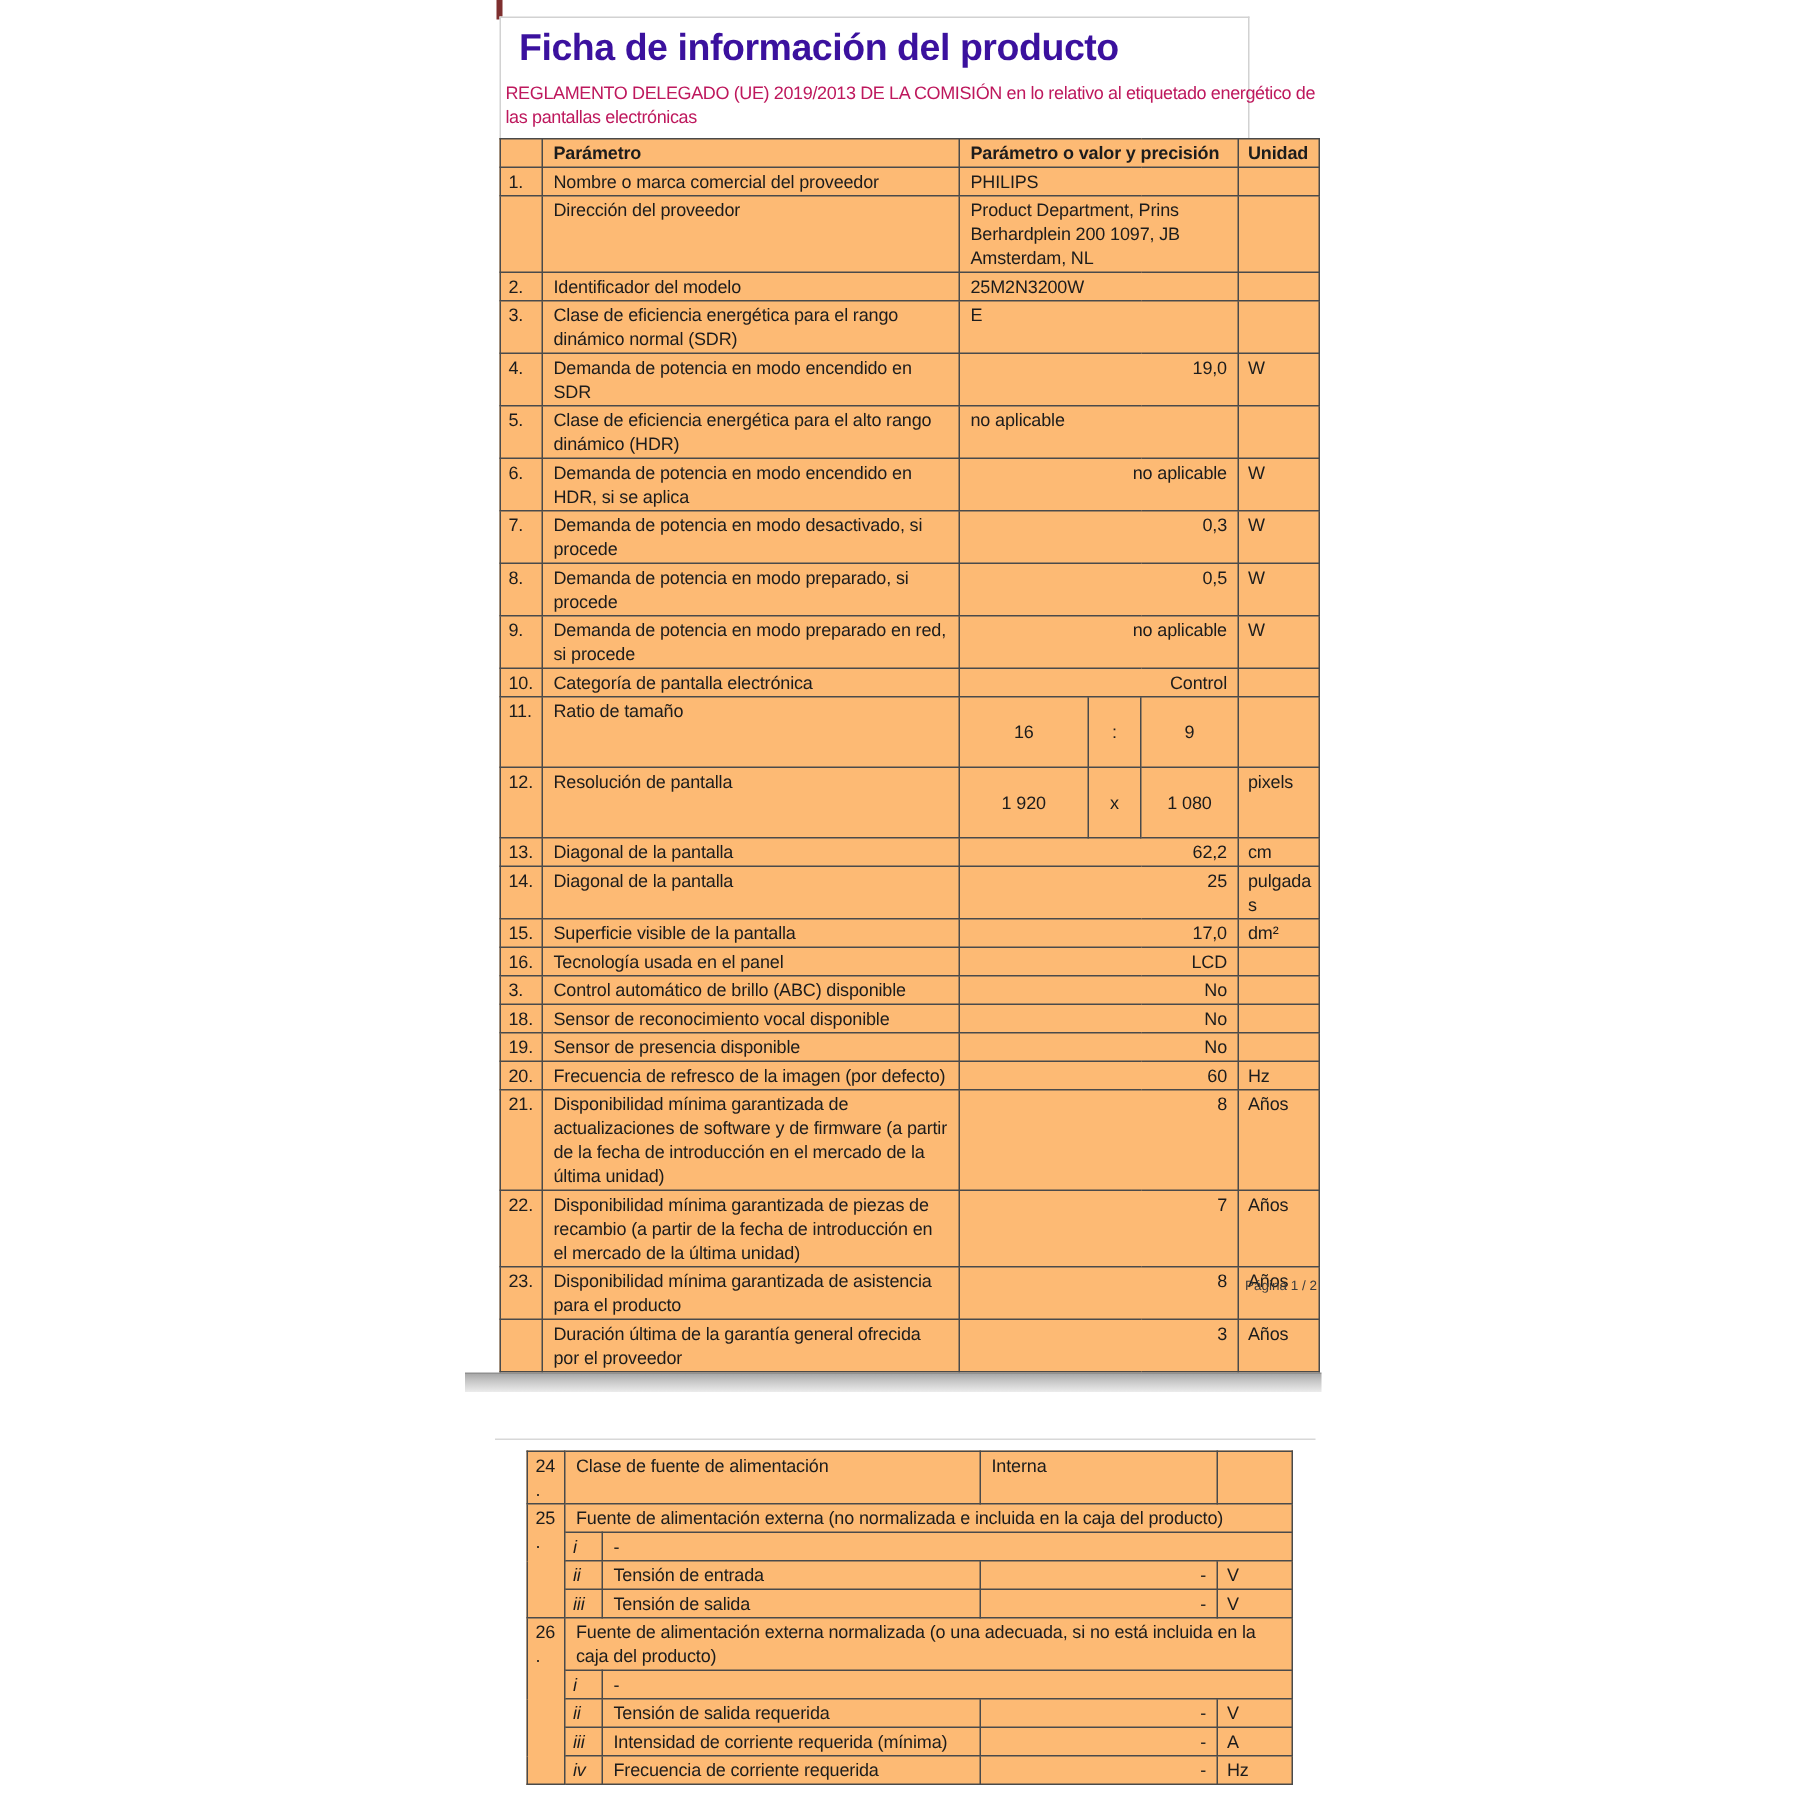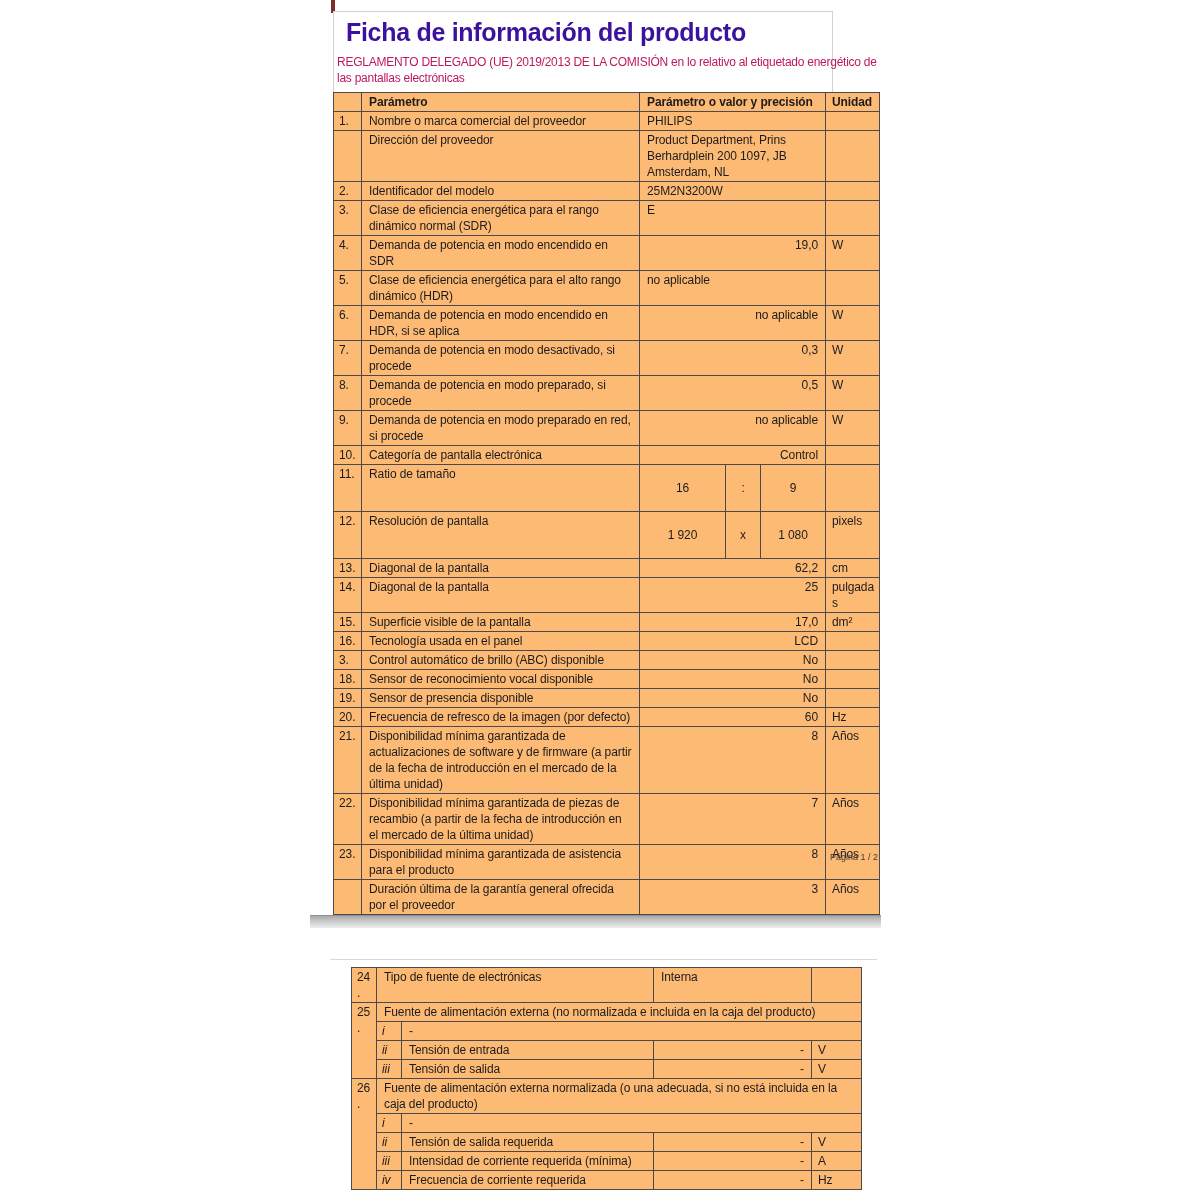--- a/index.html
+++ b/index.html
@@ -258,21 +258,21 @@
   <colgroup>
     <col style="width:25px">
       <col style="width:25px">
       <col style="width:252px">
     <col style="width:158px">
       <col style="width:50px">
   </colgroup>
   <tbody id="t2-body">
       <tr>
         <td class="num">24.</td>
-        <td colspan="2">Tipo de fuente de electrónicas</td>
+        <td colspan="2">Clase de fuente de alimentación</td>
         <td class="value al">Interna</td>
         <td class="unit"></td>
       </tr>
       <tr>
         <td class="num" rowspan="4">25.</td>
         <td colspan="4">Fuente de alimentación externa (no normalizada e incluida en la caja del producto)</td>
       </tr>
       <tr>
         <td class="roman">i</td>
         <td class="al" colspan="3">-</td>

